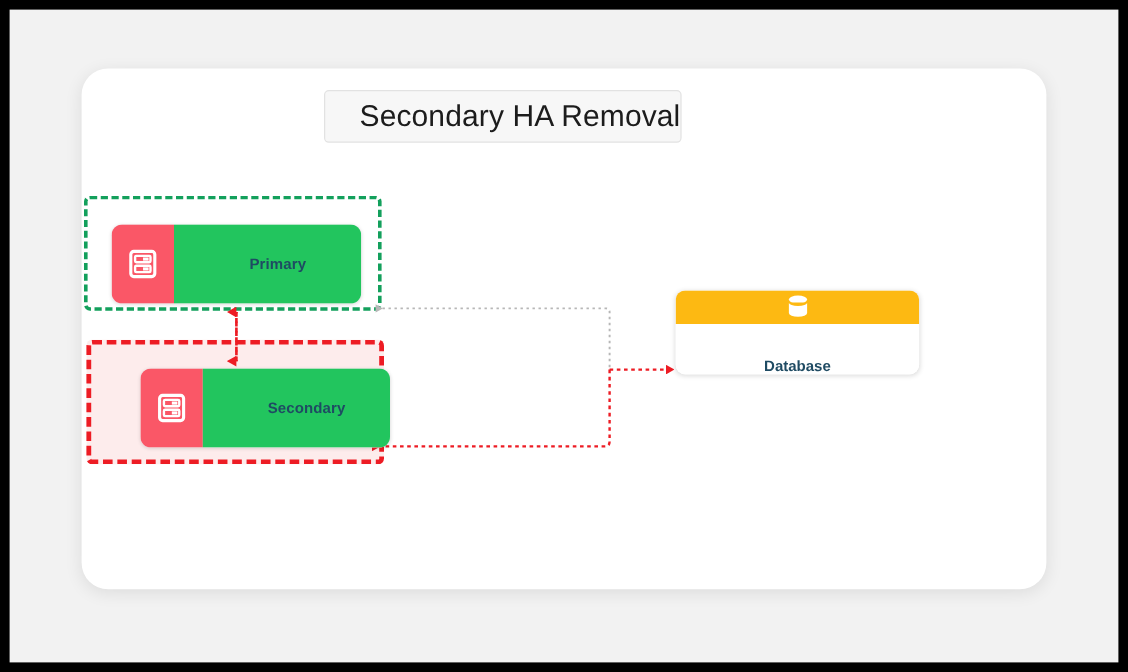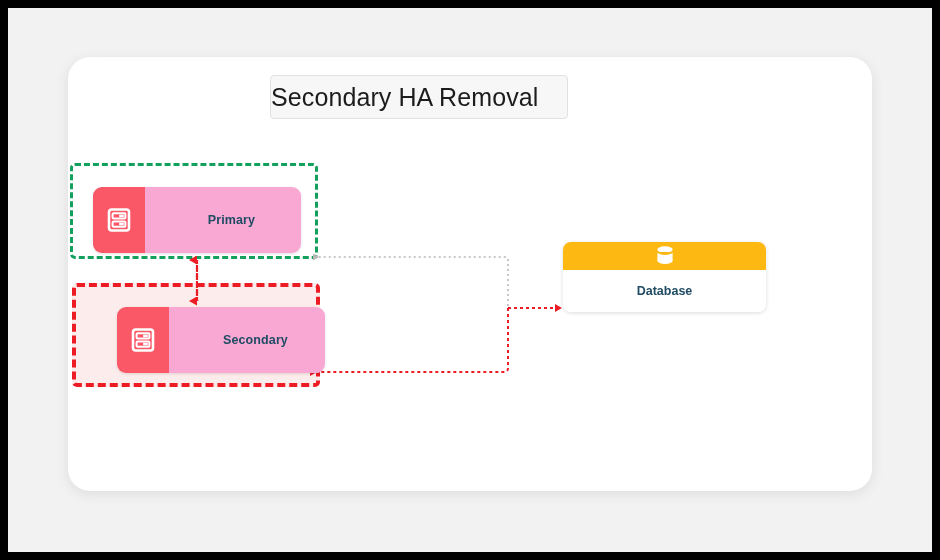--- a/index.html
+++ b/index.html
@@ -43,21 +43,21 @@
   
   #title-box {
     position: absolute;
     left: 262px; top: 67px;
     width: 296px; height: 42px;
     background: #f7f7f7;
     border: 1px solid #e2e2e2;
     border-radius: 4px;
     display: flex;
     align-items: center;
-    justify-content: flex-start;
+    justify-content: flex-end;
   }
   #title-text {
     font-size: 25px;
     color: #1c1c1c;
     letter-spacing: 0.1px;
     white-space: nowrap;
   }
 
   
   .group-box {
@@ -96,21 +96,21 @@
   .node-icon-pane {
     width: 52px;
     flex: 0 0 52px;
     background: #fa5767;
     display: flex;
     align-items: center;
     justify-content: center;
   }
   .node-body {
     flex: 1 1 auto;
-    background: #f9a8d4;
+    background: #22c55e;
     display: flex;
     align-items: center;
     justify-content: center;
     padding-left: 17px;
   }
   .node-label {
     font-size: 12.5px;
     font-weight: bold;
     color: #1f4b63;
     letter-spacing: 0.1px;
@@ -132,21 +132,21 @@
     height: 28px;
     background: #fdb912;
     display: flex;
     align-items: center;
     justify-content: center;
   }
   #db-footer {
     flex: 1 1 auto;
     background: #ffffff;
     display: flex;
-    align-items: center;
+    align-items: flex-end;
     justify-content: center;
   }
   #db-label {
     font-size: 12.5px;
     font-weight: bold;
     color: #1f4b63;
   }
 
   
   #connectors {

